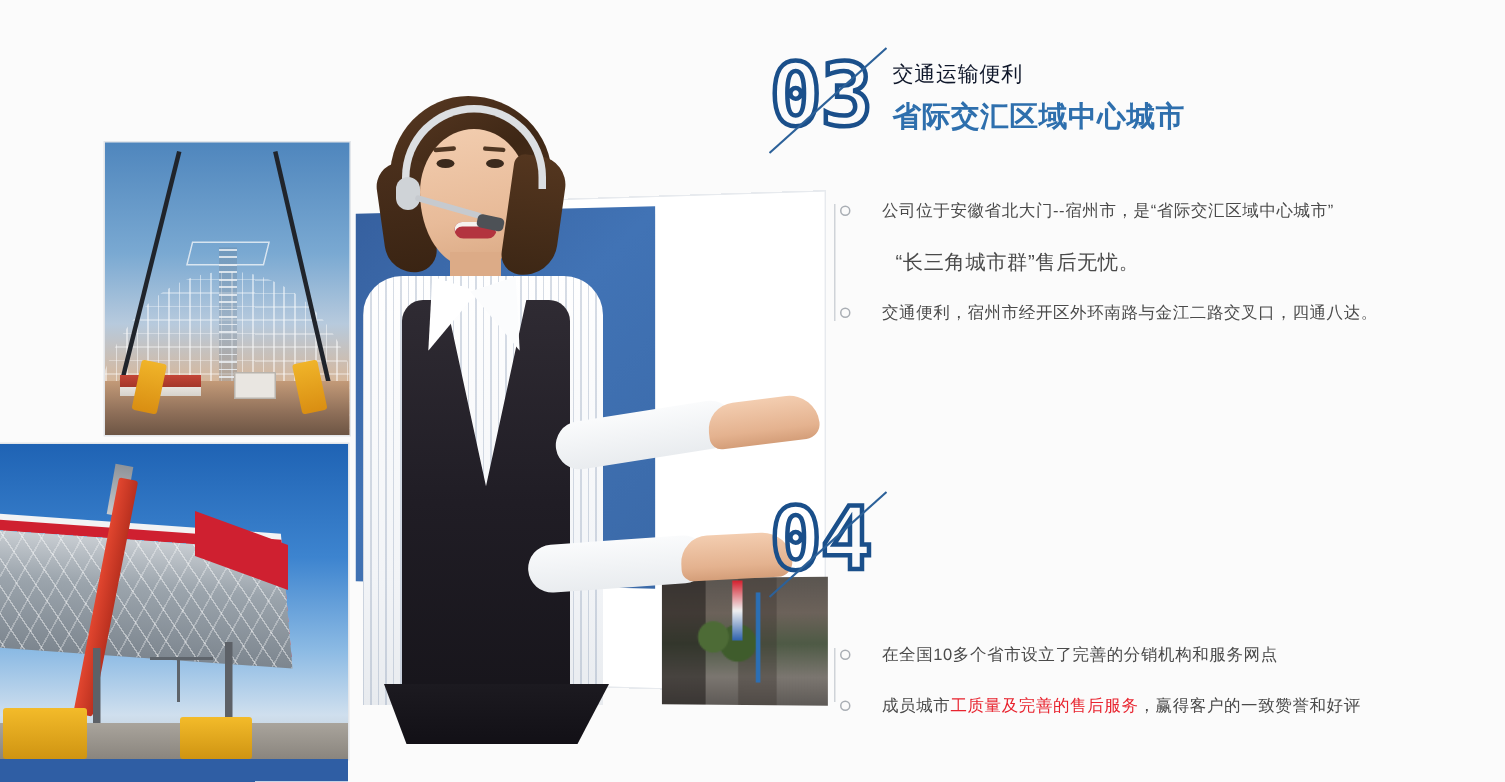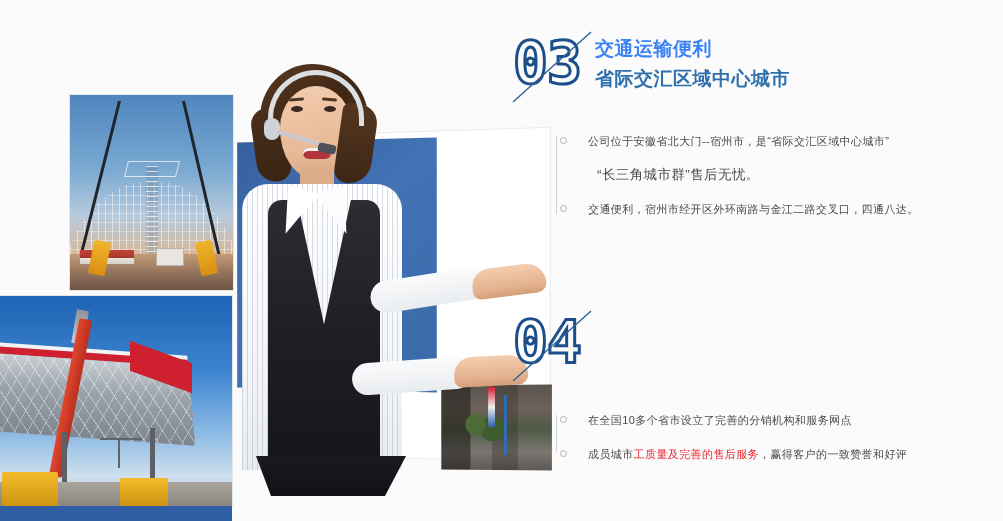--- a/index.html
+++ b/index.html
@@ -370,21 +370,21 @@
     width: 150px; height: 40px;
     background: linear-gradient(180deg,#1c1a20,#121016);
     clip-path: polygon(0 0, 100% 0, 86% 100%, 10% 100%);
   }
 
   
   .sections { position: absolute; left: 505px; top: 0; width: 498px; height: 521px; }
 
   .section { position: absolute; left: 0; width: 498px; }
   .section-03 { top: 32px; }
-  .section-04 { top: 311px; }
+  .section-04 { top: 328px; }
 
   .sec-head { position: relative; height: 70px; }
 
   .sec-num {
     position: absolute; left: 8px; top: 0;
     font-family: "DejaVu Sans Mono", "Liberation Mono", monospace;
     font-size: 58px;
     font-weight: 700;
     line-height: 62px;
     letter-spacing: -1px;
@@ -395,23 +395,23 @@
   .sec-slash {
     position: absolute;
     left: 6px; top: -2px;
     width: 82px; height: 74px;
     pointer-events: none;
   }
   .sec-slash line { stroke: #2c6199; stroke-width: 1.4; }
 
   .sec-titles { position: absolute; left: 90px; top: 2px; }
   .sec-title-main {
-    font-size: 19px;
-    font-weight: 700;
-    color: #3b82f6;
+    font-size: 14px;
+    font-weight: 400;
+    color: #0f172a;
     line-height: 30px;
     letter-spacing: .5px;
   }
   .sec-title-sub {
     font-size: 19px;
     font-weight: 700;
     color: #2e6fad;
     line-height: 30px;
     letter-spacing: .5px;
   }

